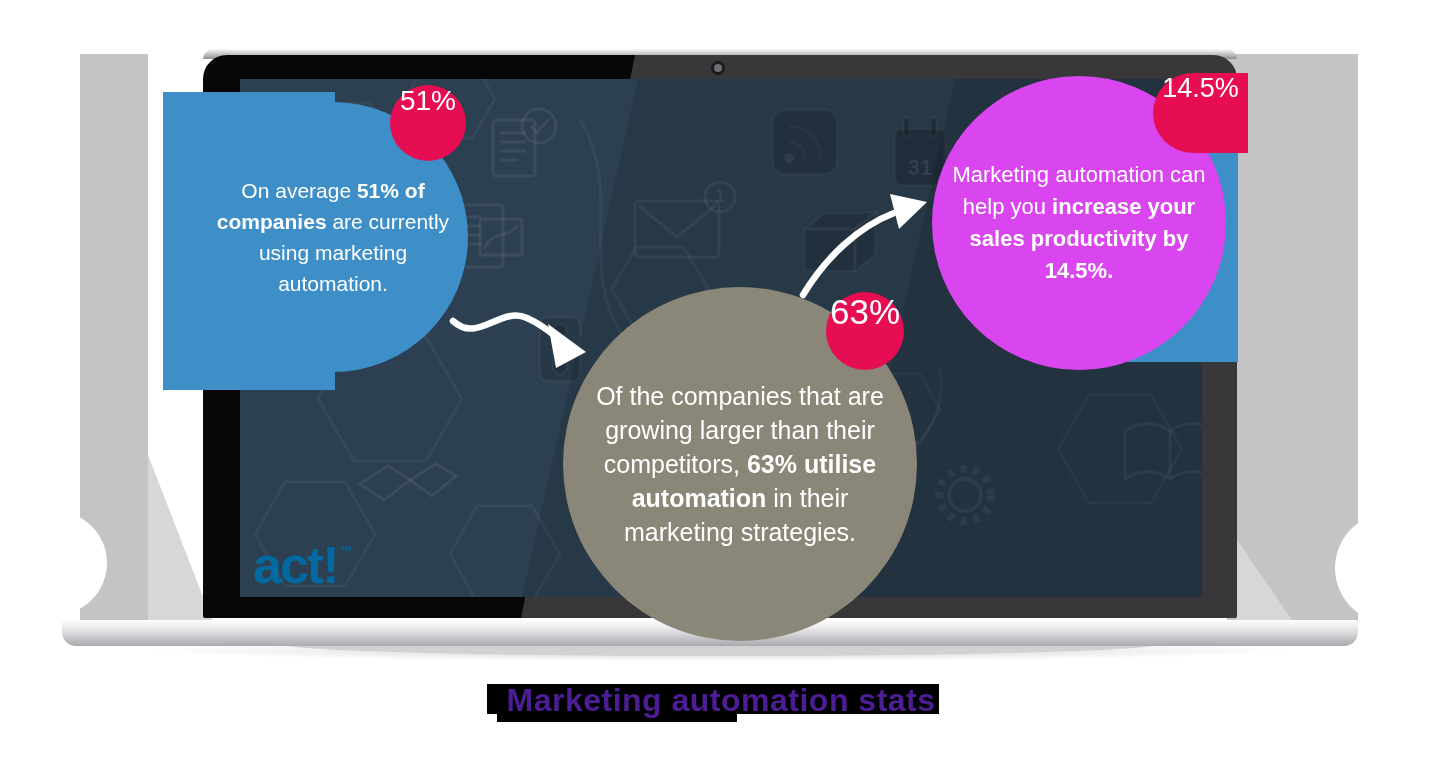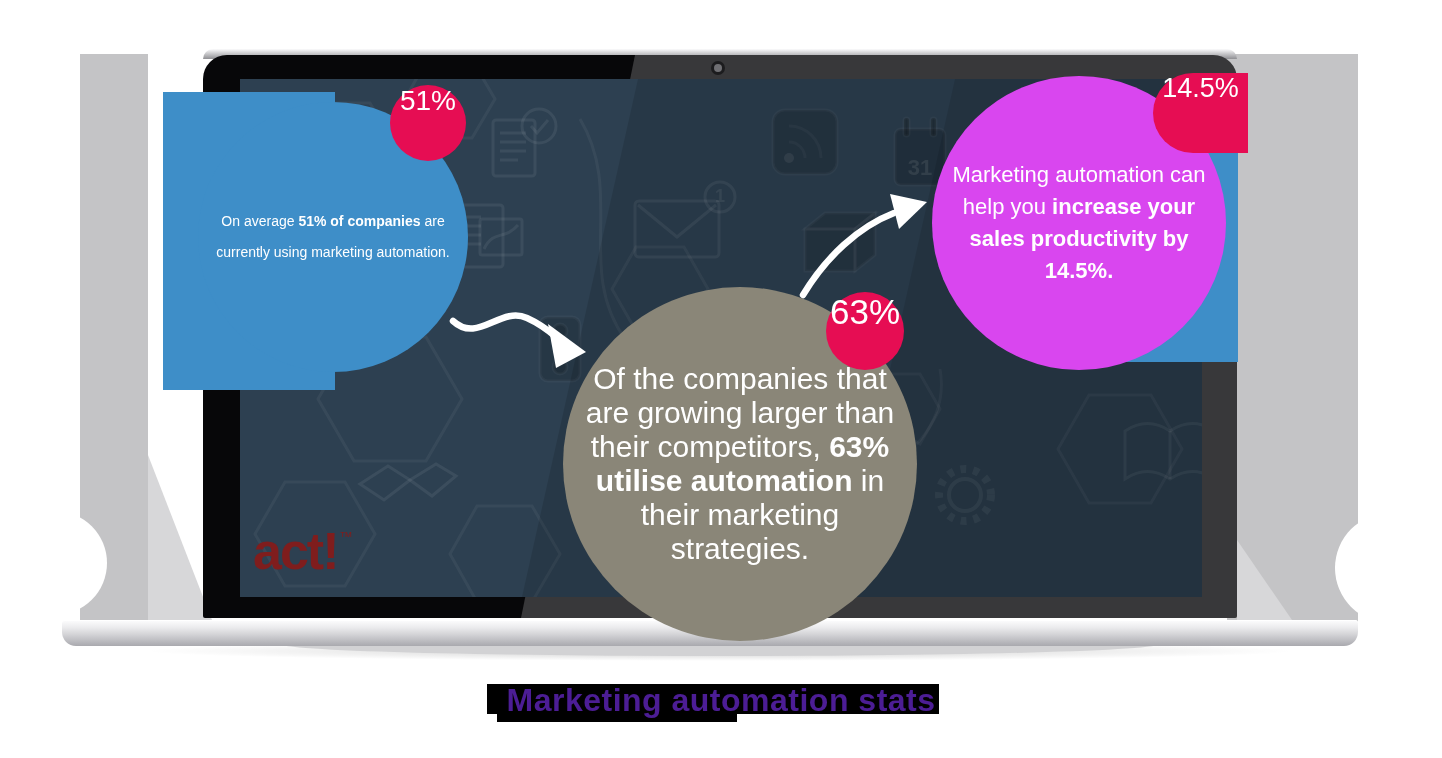--- a/index.html
+++ b/index.html
@@ -32,34 +32,34 @@
     border-radius:24px 24px 2px 2px;background:rgba(255,255,255,.20);
     clip-path:polygon(432px 0, 100% 0, 100% 100%, 318px 100%);}
   .screen{left:240px;top:79px;width:962px;height:518px;background:#2d4051;z-index:7;overflow:hidden;}
   .glare-a{left:0;top:0;width:100%;height:100%;background:rgba(0,0,0,.12);
     clip-path:polygon(398px 0, 100% 0, 100% 100%, 282px 100%);}
   .glare-b{left:0;top:0;width:100%;height:100%;background:rgba(0,0,0,.10);
     clip-path:polygon(715px 0, 100% 0, 100% 100%, 599px 100%);}
   .webcam{left:714px;top:64px;width:8px;height:8px;border-radius:50%;background:#6f6f73;
     box-shadow:0 0 0 3px #1c1c1e;z-index:8;}
 
-  .logo{left:253px;top:521px;z-index:8;color:#7f1d1d;font-weight:700;
+  .logo{left:253px;top:535px;z-index:8;color:#0369a1;font-weight:700;
     font-size:52px;letter-spacing:-2px;}
   .logo sup{font-size:13px;font-weight:400;letter-spacing:0;vertical-align:28px;margin-left:2px;}
 
   
   .bubble-rect{background:#3e8ec8;z-index:9;}
   .rect-left{left:163px;top:92px;width:172px;height:298px;}
   .rect-right{left:1079px;top:148px;width:159px;height:214px;}
   .bubble{border-radius:50%;z-index:9;display:flex;align-items:center;justify-content:center;
     color:#ffffff;text-align:center;}
   .bubble-left{left:198px;top:102px;width:270px;height:270px;background:#3e8ec8;}
-  .bubble-left .txt{width:238px;font-size:14px;line-height:31px;}
+  .bubble-left .txt{width:238px;font-size:21px;line-height:31px;}
   .bubble-center{left:563px;top:287px;width:354px;height:354px;background:#8a8678;}
-  .bubble-center .txt{width:318px;font-size:30px;line-height:34px;}
+  .bubble-center .txt{width:318px;font-size:25px;line-height:34px;}
   .bubble-right{left:932px;top:76px;width:294px;height:294px;background:#d946ef;}
   .bubble-right .txt{width:262px;font-size:22px;line-height:32px;}
   .bubble strong{font-weight:700;}
 
   .badge{background:#e60d53;color:#ffffff;display:flex;align-items:flex-start;justify-content:center;
     font-size:28px;z-index:11;}
   .badge-circle{border-radius:50%;}
   .badge-51{left:390px;top:85px;width:76px;height:76px;}
   .badge-63{left:826px;top:292px;width:78px;height:78px;font-size:35px;}
   .badge-145-circle{left:1153px;top:73px;width:80px;height:80px;border-radius:50%;background:#e60d53;z-index:10;}

